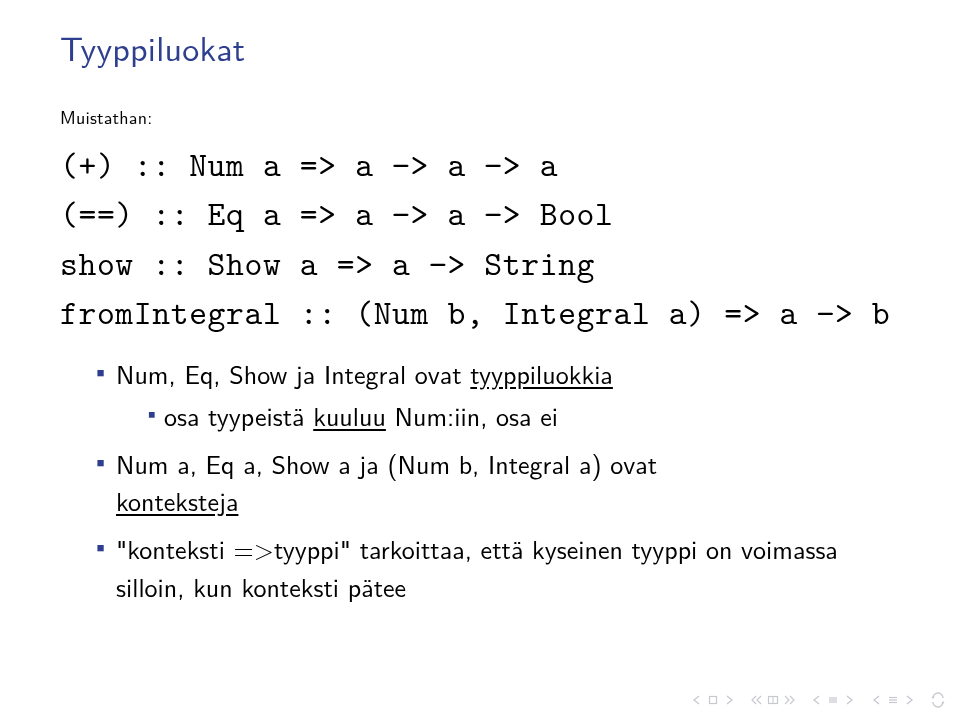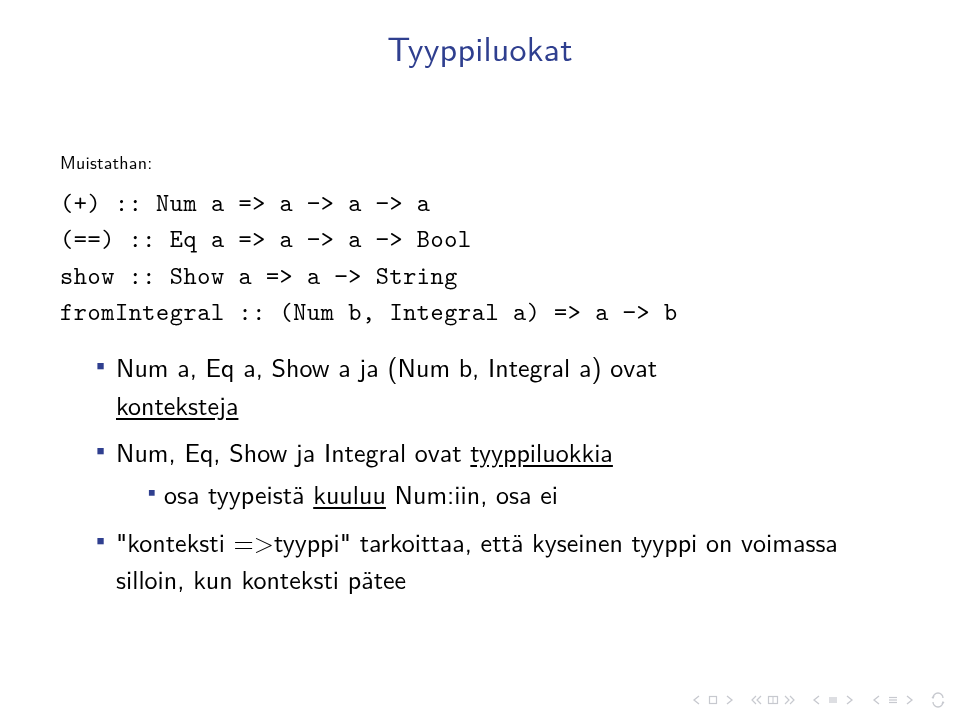--- a/index.html
+++ b/index.html
@@ -14,35 +14,35 @@
     overflow: hidden;
   }
   .slide {
     box-sizing: border-box;
     width: 960px;
     height: 718px;
     padding: 22px 60px 0 60px;
     position: relative;
   }
   .title {
-    text-align: center;
+    text-align: left;
     font-size: 34px;
     color: #2f3f8f;
-    margin: 0 0 76px 0;
+    margin: 0 0 31px 0;
     font-weight: 400;
     letter-spacing: 0.2px;
   }
   .intro {
     font-size: 18px;
     margin: 0 0 10px 0;
     letter-spacing: 0.2px;
   }
   .code {
     font-family: "Latin Modern Mono", "Courier New", monospace;
-    font-size: 25px;
+    font-size: 34px;
     line-height: 1.45;
     white-space: pre;
     margin: 0 0 18px 0;
     letter-spacing: 0.6px;
   }
   ul.top {
     list-style: none;
     padding: 0 0 0 36px;
     margin: 0;
     font-size: 26px;
@@ -122,32 +122,32 @@
 
   <p class="intro">Muistathan:</p>
 
   <div class="code"><span>(+) :: Num a =&gt; a −&gt; a −&gt; a</span>
 <span>(==) :: Eq a =&gt; a −&gt; a −&gt; Bool</span>
 <span>show :: Show a =&gt; a −&gt; String</span>
 <span>fromIntegral :: (Num b, Integral a) =&gt; a −&gt; b</span></div>
 
   <ul class="top">
     <li>
-      <span>Num a, Eq a, Show a ja (Num b, Integral a) ovat </span><br>
-      <span class="underline">konteksteja</span>
-    </li>
-    <li>
       <span>Num, Eq, Show ja Integral ovat </span><span class="underline">tyyppiluokkia</span>
       <ul class="sub">
         <li>
           <span>osa tyypeistä </span><span class="underline">kuuluu</span><span> Num:iin, osa ei</span>
         </li>
       </ul>
     </li>
     <li>
+      <span>Num a, Eq a, Show a ja (Num b, Integral a) ovat </span><br>
+      <span class="underline">konteksteja</span>
+    </li>
+    <li>
       <span>"konteksti =&gt;tyyppi" tarkoittaa, että kyseinen tyyppi on voimassa silloin, kun konteksti pätee</span>
     </li>
   </ul>
 
   <div class="navbar">
     <span class="nav-group">
       <span class="nav-icon">
         <svg width="10" height="10" viewBox="0 0 10 10">
             <path d="M7 1 L2 5 L7 9" fill="none" stroke="#c7c9cf" stroke-width="1.3"></path>
           </svg>

